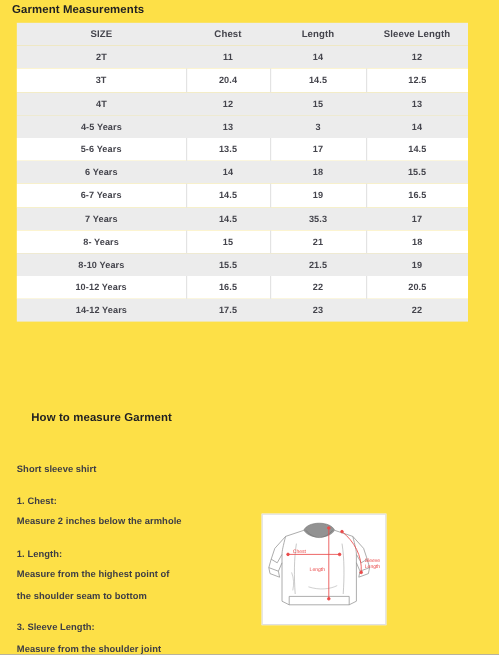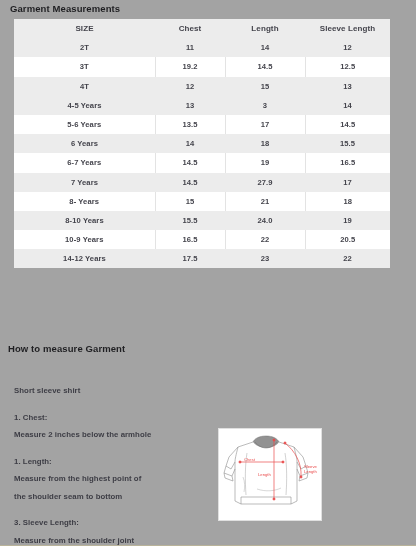--- a/index.html
+++ b/index.html
@@ -10,34 +10,34 @@
     height: 546px;
     background: #ffffff;
     font-family: "Liberation Sans", sans-serif;
     color: #3d3d45;
     overflow: hidden;
   }
   .page {
     position: relative;
     width: 416px;
     height: 546px;
-    background: #a3a3a3;
+    background: #fde047;
     border-bottom: 1px solid #b9b39a;
     padding-left: 29px;
   }
 
   
   .section-title {
     font-size: 9.5px;
     font-weight: bold;
     color: #1f1f22;
     letter-spacing: 0.1px;
   }
   #garment-title { position: absolute; left: 10px; top: 3px; }
-  #howto-title   { position: absolute; left: 8px; top: 343px; }
+  #howto-title   { position: absolute; left: 26px; top: 343px; }
 
   
   .table-wrap {
     position: absolute;
     left: 14px;
     top: 19px;
     width: 376px;
   }
   table.meas {
     width: 376px;
@@ -120,21 +120,21 @@
       </thead>
       <tbody id="table-body">
           <tr class="row-shade">
             <td>2T</td>
             <td class="sep">11</td>
             <td class="sep">14</td>
             <td class="sep">12</td>
           </tr>
           <tr class="row-plain">
             <td>3T</td>
-            <td class="sep">19.2</td>
+            <td class="sep">20.4</td>
             <td class="sep">14.5</td>
             <td class="sep">12.5</td>
           </tr>
           <tr class="row-shade">
             <td>4T</td>
             <td class="sep">12</td>
             <td class="sep">15</td>
             <td class="sep">13</td>
           </tr>
           <tr class="row-shade">
@@ -157,37 +157,37 @@
           </tr>
           <tr class="row-plain">
             <td>6-7 Years</td>
             <td class="sep">14.5</td>
             <td class="sep">19</td>
             <td class="sep">16.5</td>
           </tr>
           <tr class="row-shade">
             <td>7 Years</td>
             <td class="sep">14.5</td>
-            <td class="sep">27.9</td>
+            <td class="sep">35.3</td>
             <td class="sep">17</td>
           </tr>
           <tr class="row-plain">
             <td>8- Years</td>
             <td class="sep">15</td>
             <td class="sep">21</td>
             <td class="sep">18</td>
           </tr>
           <tr class="row-shade">
             <td>8-10 Years</td>
             <td class="sep">15.5</td>
-            <td class="sep">24.0</td>
+            <td class="sep">21.5</td>
             <td class="sep">19</td>
           </tr>
           <tr class="row-plain">
-            <td>10-9 Years</td>
+            <td>10-12 Years</td>
             <td class="sep">16.5</td>
             <td class="sep">22</td>
             <td class="sep">20.5</td>
           </tr>
           <tr class="row-shade">
             <td>14-12 Years</td>
             <td class="sep">17.5</td>
             <td class="sep">23</td>
             <td class="sep">22</td>
           </tr>

